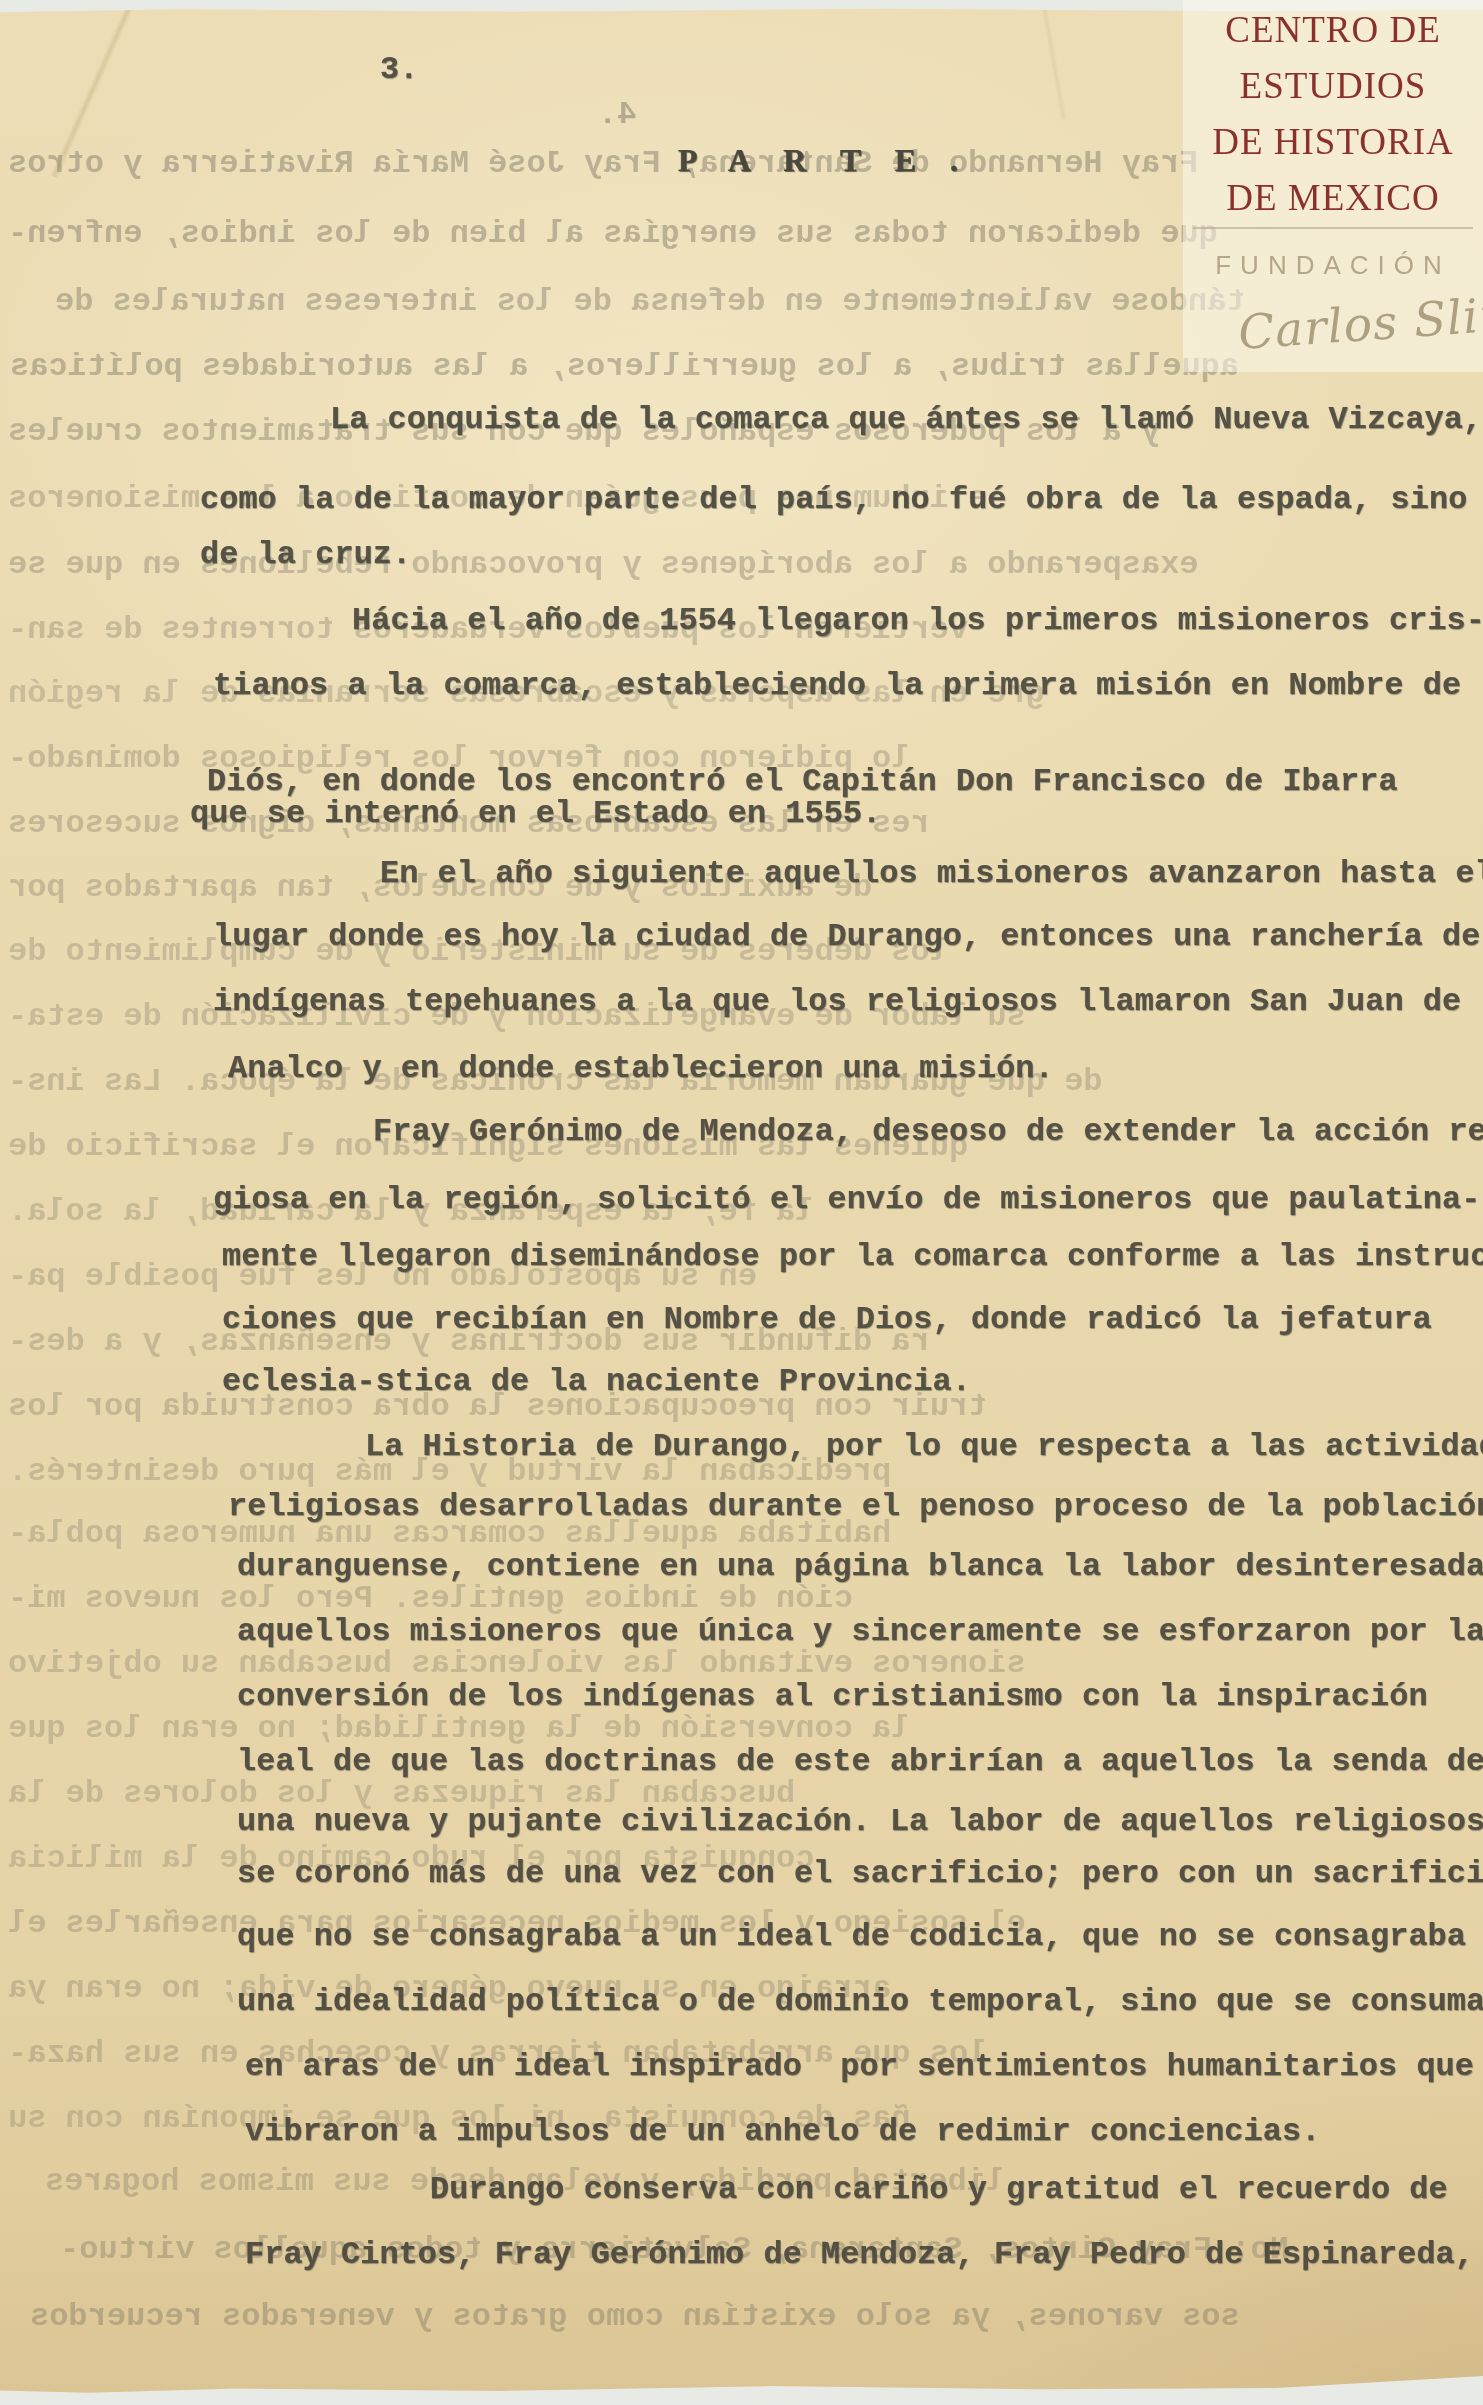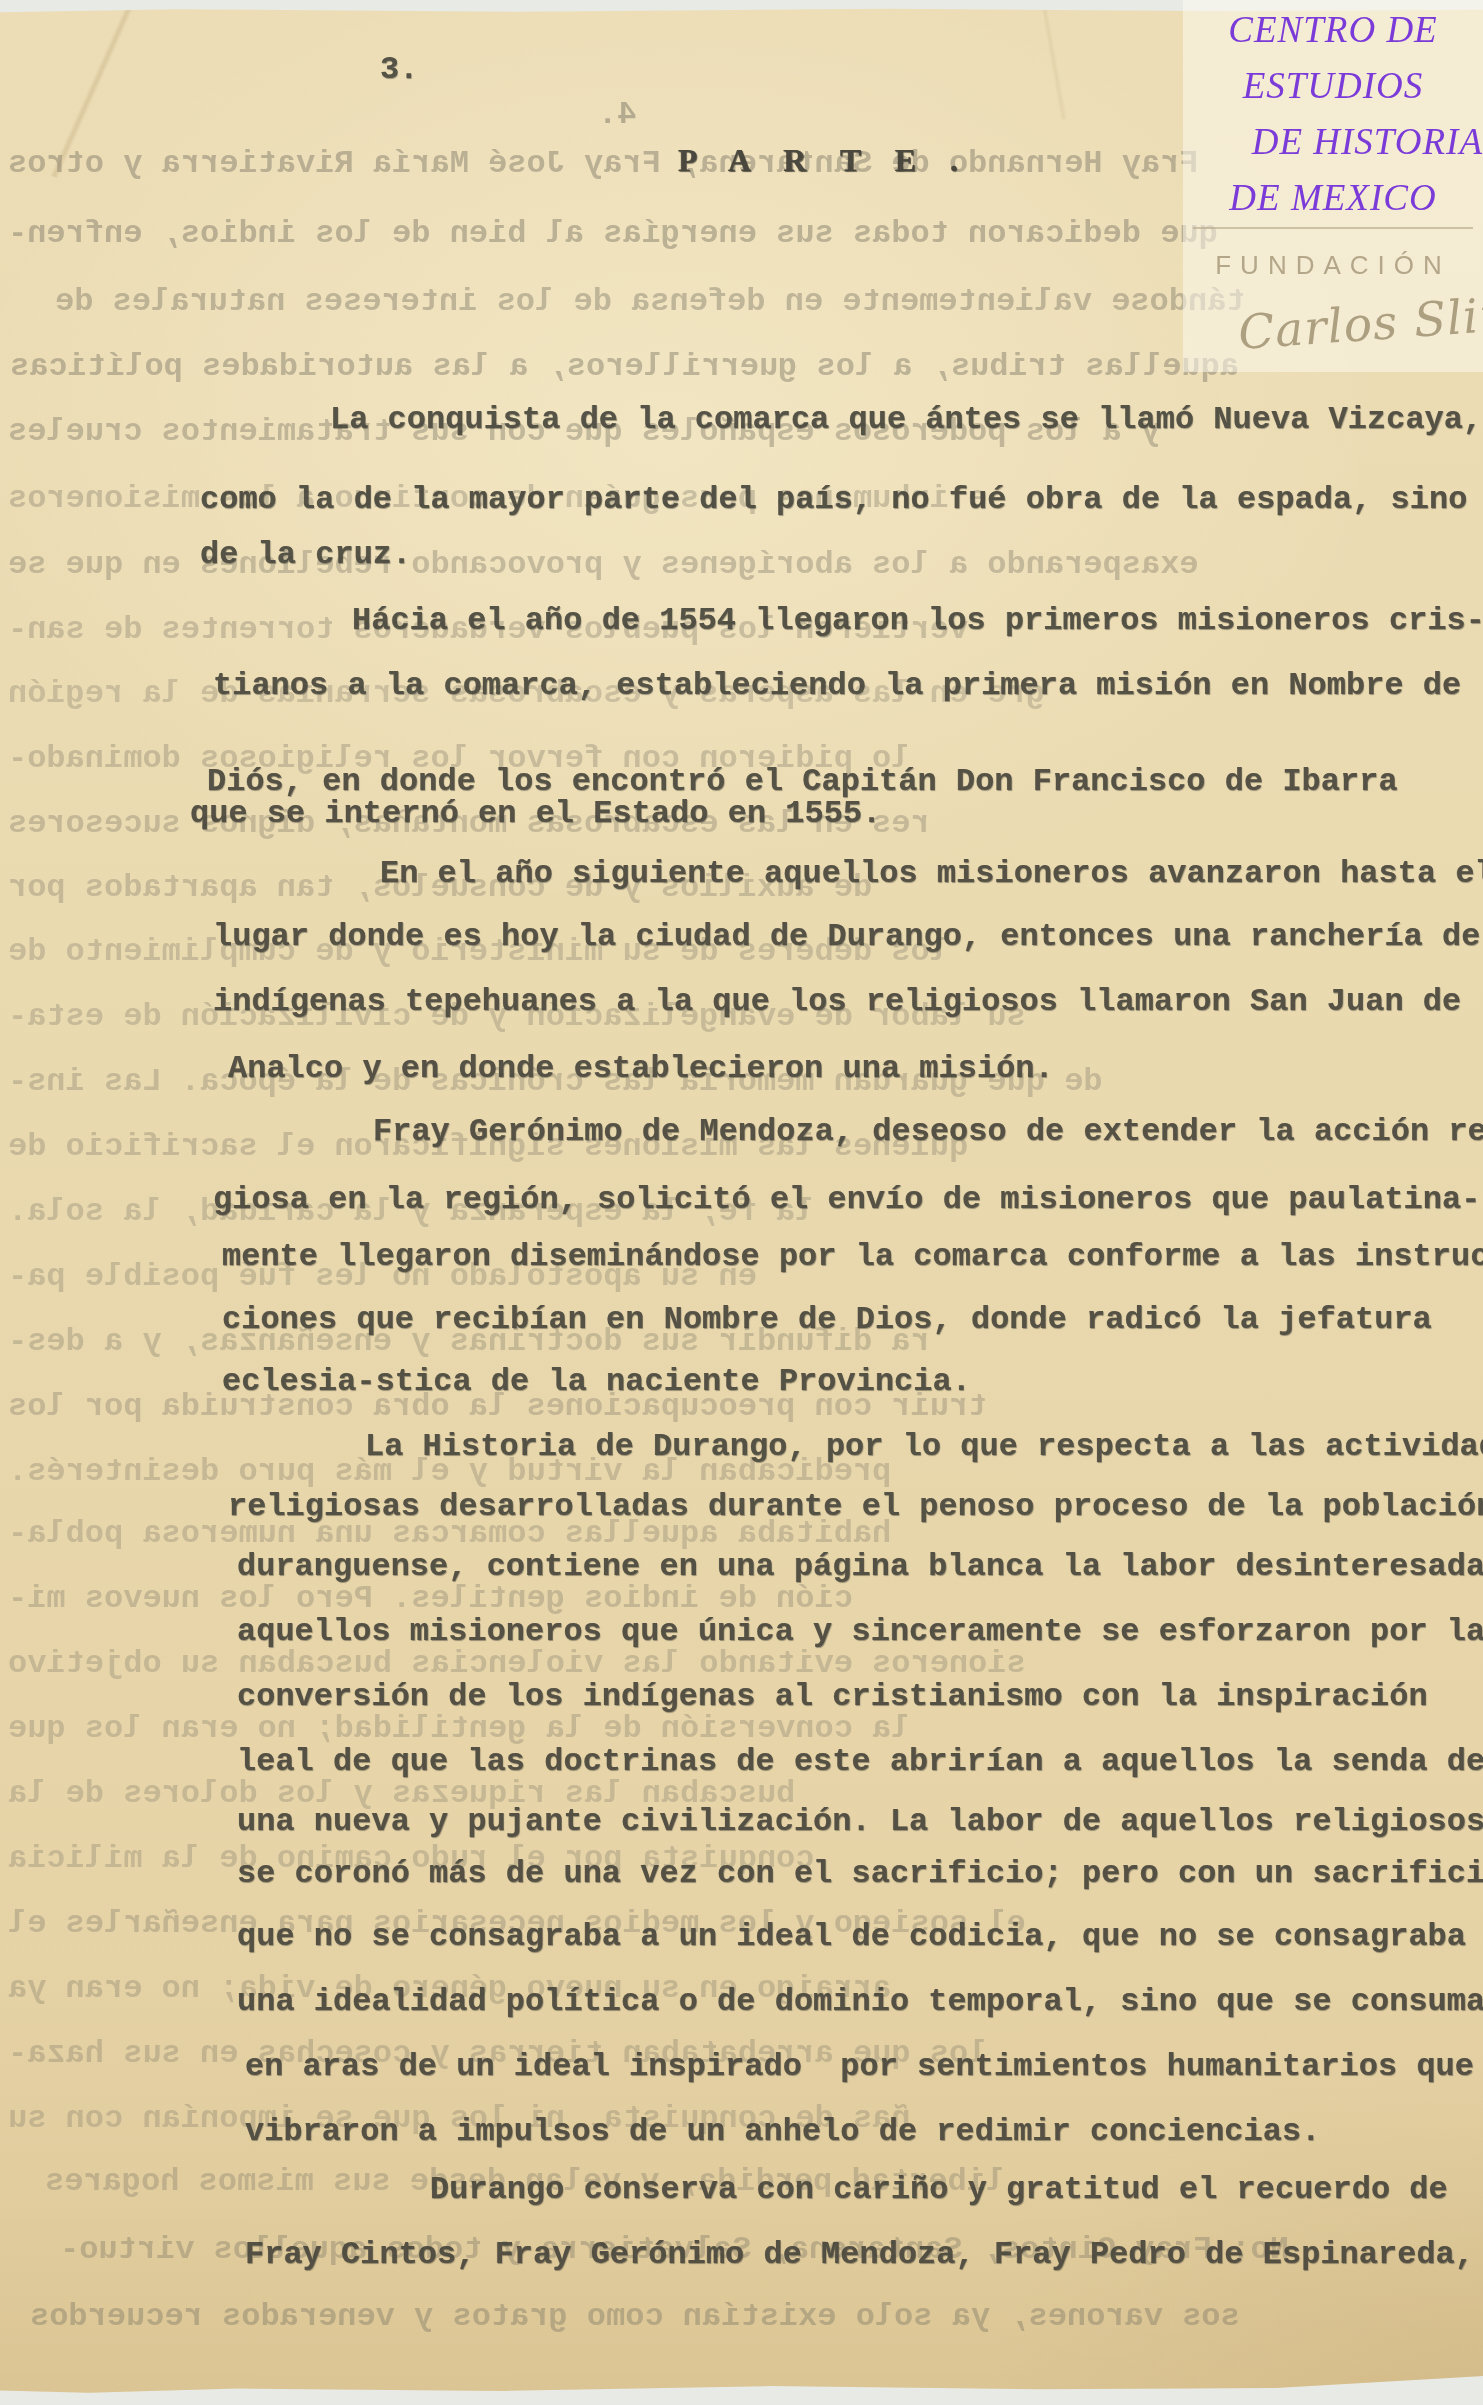--- a/index.html
+++ b/index.html
@@ -47,21 +47,21 @@
     filter:blur(.7px);
   }
   
   #watermark{
     position:absolute;left:1183px;top:0;width:300px;height:372px;
     background:rgba(253,249,240,.52);
   }
   .wm-line{
     position:absolute;left:0;width:100%;text-align:center;
     font-family:"Liberation Serif","DejaVu Serif",serif;
-    font-size:37px;color:#6d28d9;letter-spacing:1px;opacity:.9;font-style:italic;
+    font-size:37px;color:#7f1d1d;letter-spacing:1px;opacity:.9;
   }
   #wm-rule{position:absolute;left:10px;top:227px;width:280px;height:2px;background:#b3a586;opacity:.6;}
   #wm-foundation{
     position:absolute;left:0;top:250px;width:100%;text-align:center;
     font-family:"Liberation Sans",sans-serif;font-size:26px;
     letter-spacing:9px;color:#ad9f81;opacity:.9;
   }
   #wm-signature{
     position:absolute;left:1238px;top:296px;width:260px;
     font-family:"DejaVu Serif",serif;font-style:italic;
@@ -151,19 +151,19 @@
         <div class="tw" style="left: 245px; top: 2045px;">en aras de un ideal inspirado  por sentimientos humanitarios que</div>
         <div class="tw" style="left: 245px; top: 2110px;">vibraron a impulsos de un anhelo de redimir conciencias.</div>
         <div class="tw" style="left: 430px; top: 2168px;">Durango conserva con cariño y gratitud el recuerdo de</div>
         <div class="tw" style="left: 245px; top: 2233px;">Fray Cintos, Fray Gerónimo de Mendoza, Fray Pedro de Espinareda,</div>
       </div>
   </div>
 
   <div id="watermark">
     <div class="wm-line" style="top:8px;">CENTRO DE</div>
     <div class="wm-line" style="top:64px;">ESTUDIOS</div>
-    <div class="wm-line" style="top:120px;text-align:right;">DE HISTORIA</div>
+    <div class="wm-line" style="top:120px;">DE HISTORIA</div>
     <div class="wm-line" style="top:176px;">DE MEXICO</div>
     <div id="wm-rule"></div>
     <div id="wm-foundation">FUNDACIÓN</div>
   </div>
   <div id="wm-signature">Carlos Slim</div>
 </div>
 
 </body></html>

